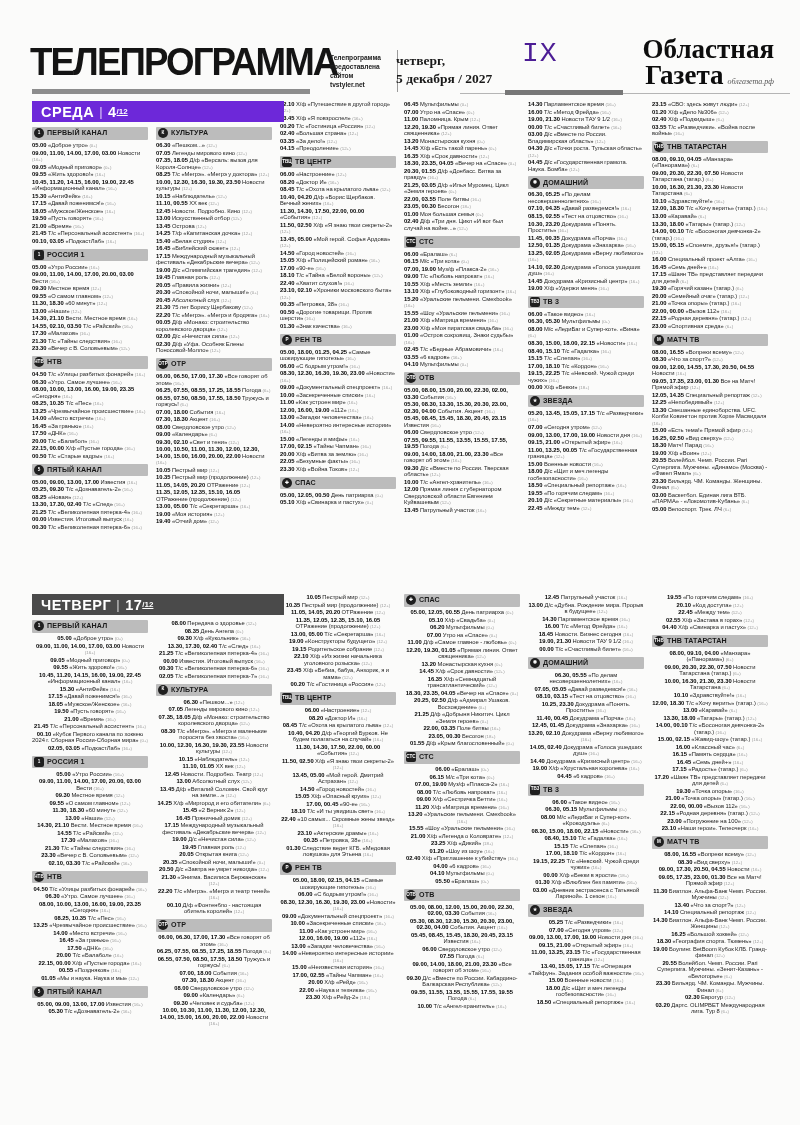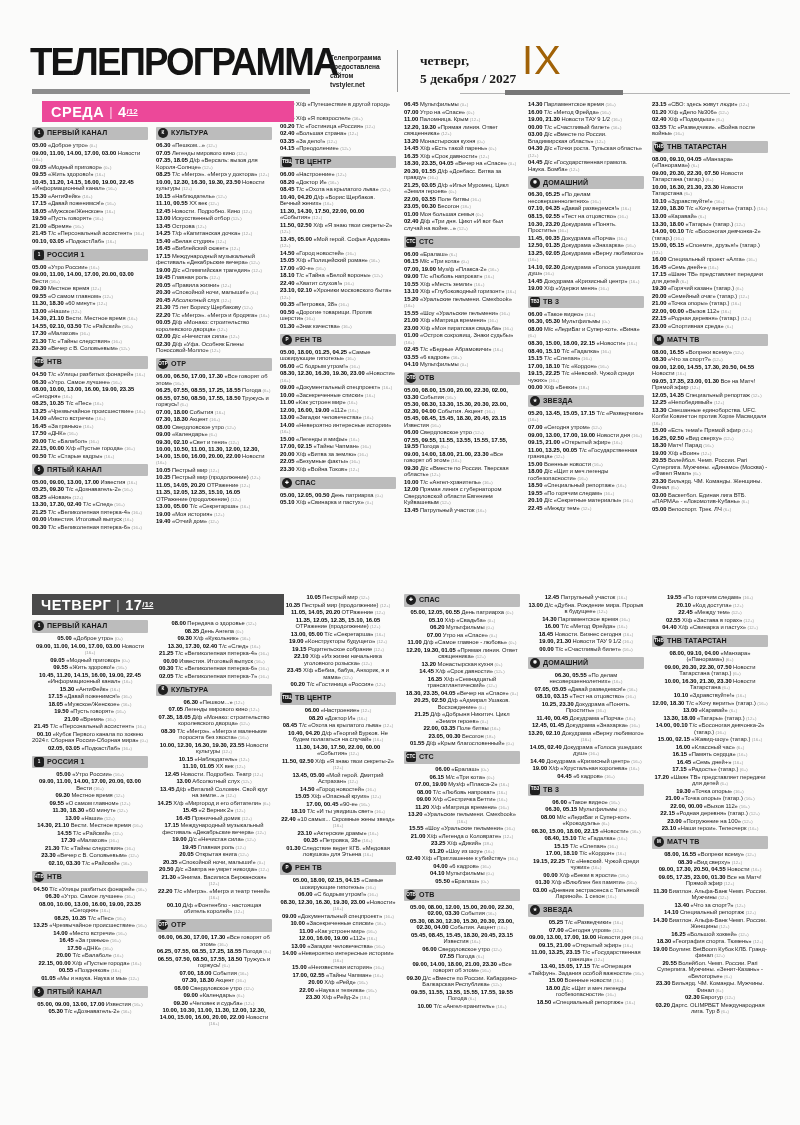--- a/index.html
+++ b/index.html
@@ -3,32 +3,32 @@
 <meta charset="utf-8">
 <style>
   html,body{margin:0;padding:0;}
   body{width:800px;height:1125px;background:#fbfbfa;font-family:"Liberation Sans",sans-serif;color:#1a1a1a;overflow:hidden;position:relative;}
   
   .masthead{position:relative;height:99px;}
   .big-title{position:absolute;left:30px;top:40px;font-size:39px;font-weight:bold;letter-spacing:-2px;transform:scaleX(.94);transform-origin:left;white-space:nowrap;color:#141414;}
   .title-bar{position:absolute;left:32px;top:89px;width:278px;height:5px;background:#8d8d8d;}
   .provider{position:absolute;left:330px;top:54px;font-size:6.6px;font-weight:bold;line-height:1.35;color:#222;}
   .vdiv{position:absolute;left:397px;top:50px;width:1px;height:42px;background:#9a9a9a;}
-  .issue-date{position:absolute;left:420px;top:52px;font-family:"Liberation Serif",serif;font-weight:bold;font-size:13.5px;line-height:1.35;}
-  .roman{position:absolute;left:522px;top:38px;font-family:Liberation Sans, sans-serif;font-size:40px;letter-spacing:1px;color:#a16207;}
+  .issue-date{position:absolute;left:396px;top:52px;font-family:"Liberation Serif",serif;font-weight:bold;font-size:13.5px;line-height:1.35;}
+  .roman{position:absolute;left:522px;top:38px;font-family:Liberation Mono, monospace;font-size:28px;letter-spacing:1px;color:#4c1d95;}
   .roman-bar{position:absolute;left:505px;top:90px;width:118px;height:5px;background:#777;}
   .thin-rule{position:absolute;left:460px;top:93px;width:330px;height:1px;background:#b5b5b5;}
   .brand{position:absolute;right:26px;top:36px;text-align:right;font-family:"Liberation Serif",serif;font-weight:bold;line-height:.98;font-size:27px;color:#0d0d0d;}
   .brand .site{font-size:8px;font-weight:normal;font-style:italic;color:#555;margin-left:4px;letter-spacing:0;}
   
   .section{position:relative;margin:0 0 0 32px;width:736px;}
   #section-wed{margin-top:2px;height:489px;}
   #section-thu{margin-top:4px;height:522px;text-align:center;}
   .banner{position:absolute;left:0;top:0;width:252px;height:21px;color:#fff;display:flex;align-items:center;padding-left:9px;box-sizing:border-box;font-weight:bold;font-size:14.5px;letter-spacing:.5px;}
-  #section-wed .banner{background:#ec4899;margin-left:10px;}
+  #section-wed .banner{background:#6d28d9;}
   #section-thu .banner{background:#4a4a4a;}
   .banner .sep{font-weight:normal;opacity:.75;margin:0 5px;font-size:13px;}
   .banner sup{font-size:8px;vertical-align:super;letter-spacing:0;text-decoration:underline;}
   .cols{display:flex;gap:8px;height:100%;overflow:hidden;}
   .col{width:116px;flex:0 0 116px;overflow:hidden;}
   .col.pad{padding-top:26px;}
   
   .ch-bar{height:12.5px;background:#bcbcbc;margin:4px 0 2.5px;display:flex;align-items:center;gap:3px;padding-left:2px;border-radius:1px;}
   .first .ch-bar{margin-top:0;}
   .logo{width:10px;height:10px;min-width:10px;border-radius:50%;background:#1f1f1f;color:#fff;font-size:4.6px;font-weight:bold;display:flex;align-items:center;justify-content:center;line-height:1;}
@@ -51,20 +51,24 @@
       <div>tvstyler.net</div>
     </div>
   <div class="vdiv"></div>
   <div class="issue-date">
     <div>четверг,</div>
     <div>5 декабря / 2027</div>
   </div>
   <div class="roman">IX</div>
   <div class="thin-rule"></div>
   <div class="roman-bar"></div>
+  <div class="brand">
+    <div>Областная</div>
+    <div><span>Газета</span><span class="site">облгазета.рф</span></div>
+  </div>
 </div>
 
 <div id="sections-root">
     <div class="section" id="section-wed">
       <div class="banner">
         <span>СРЕДА</span>
         <span class="sep">|</span>
         <span>4</span>
         <sup>/12</sup>
       </div>

